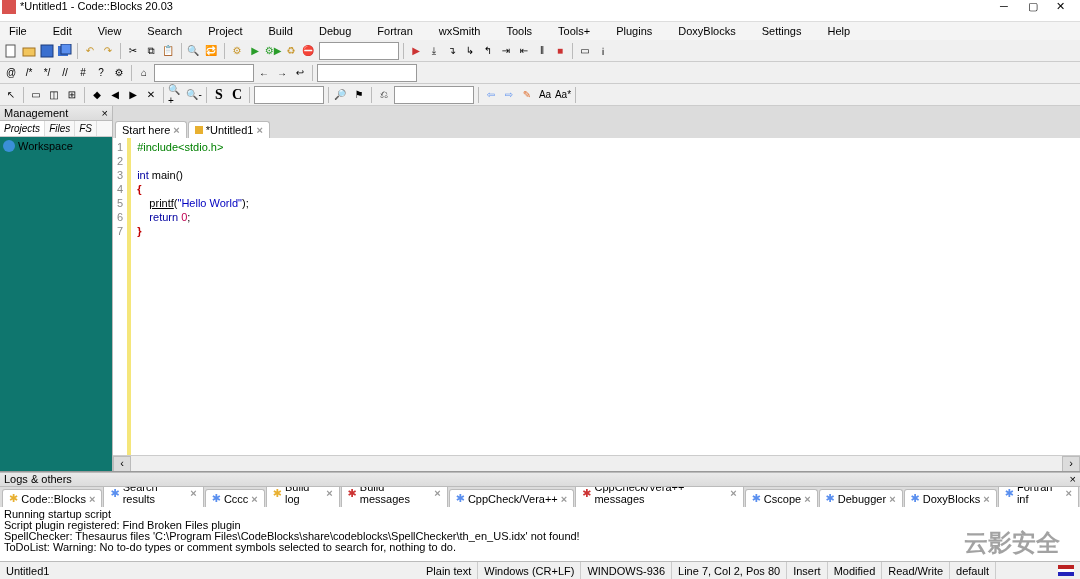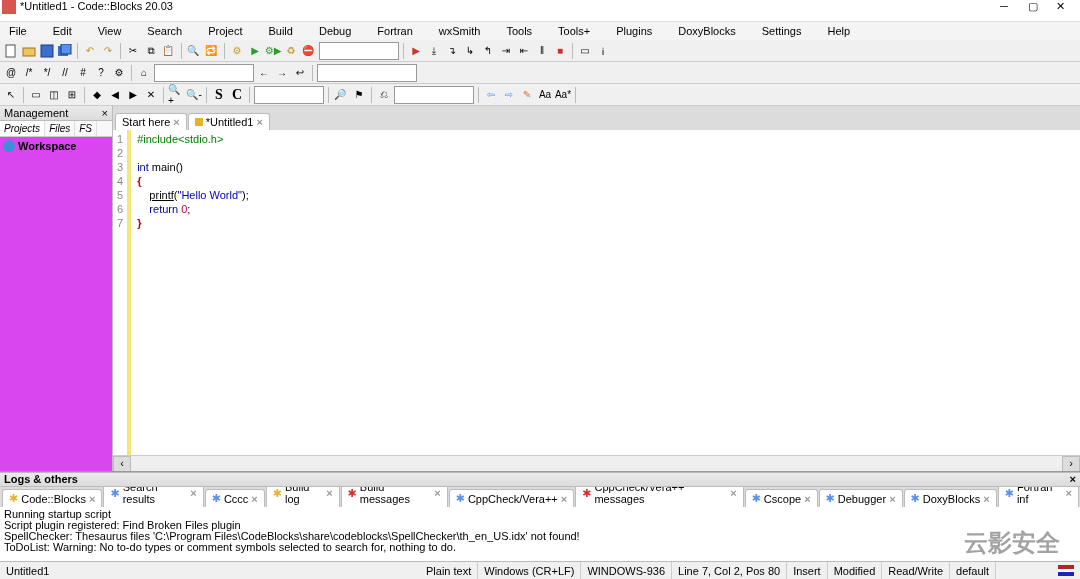--- a/index.html
+++ b/index.html
@@ -12,38 +12,38 @@
 .menubar span{padding:1px 5px;cursor:default;}
 .toolbar{height:22px;background:#f0f0f0;border-bottom:1px solid #ccc;display:flex;align-items:center;padding:0 3px;gap:2px;}
 .tbico{width:16px;height:16px;display:inline-flex;align-items:center;justify-content:center;font-size:10px;}
 .tsep{width:1px;height:16px;background:#bbb;margin:0 2px;}
 .tinput{height:18px;border:1px solid #999;background:#fff;font-size:11px;padding:0 2px;}
 .workspace{flex:1;display:flex;min-height:0;}
 .mgmt{width:113px;background:#f0f0f0;border-right:1px solid #bbb;display:flex;flex-direction:column;}
 .mgmt-title{background:linear-gradient(#eaeaea,#dcdcdc);font-size:10px;padding:1px 4px;display:flex;justify-content:space-between;border-bottom:1px solid #bbb;}
 .mgmt-tabs{display:flex;background:#f8f8f8;border-bottom:1px solid #ccc;font-style:italic;}
 .mgmt-tabs span{padding:2px 4px;font-size:10px;border-right:1px solid #ddd;}
-.mgmt-body{flex:1;background:#d946ef;padding:3px;font-weight:bold;}
+.mgmt-body{flex:1;background:#0f766e;padding:3px;}
 .editor-area{flex:1;display:flex;flex-direction:column;min-width:0;}
-.ed-tabs{height:24px;background:#dcdcdc;display:flex;align-items:flex-end;padding-left:2px;}
+.ed-tabs{height:32px;background:#dcdcdc;display:flex;align-items:flex-end;padding-left:2px;}
 .ed-tab{background:#fff;border:1px solid #bbb;border-bottom:none;padding:2px 6px;font-size:10px;display:flex;align-items:center;gap:3px;margin-right:1px;border-radius:3px 3px 0 0;}
 .ed-tab .x{color:#999;font-weight:bold;}
 .editor{flex:1;background:#fff;display:flex;font-family:Consolas,"Courier New",monospace;font-size:12px;line-height:14px;min-height:0;overflow:auto;}
 .gutter{background:#fff;color:#888;text-align:right;padding:2px 4px;border-right:4px solid #f5e67a;user-select:none;}
 .gutter div{height:14px;}
 .code{padding:2px 6px;white-space:pre;}
 .kw{color:#0000a0;}
 .str{color:#0000c0;}
 .inc{color:#008000;}
 .num{color:#c00050;}
 .brace{color:#c00000;font-weight:bold;}
 .hscroll{height:16px;background:#efefef;border-top:1px solid #ccc;display:flex;}
 .hscroll .sl{width:18px;height:16px;background:#dcdcdc;border:1px solid #bbb;text-align:center;}
 .hscroll .track{flex:1;background:#efefef;}
-.logs-head{height:15px;background:linear-gradient(#eaeaea,#dcdcdc);padding:0 4px;font-size:10px;border-top:1px solid #bbb;border-bottom:1px solid #bbb;display:flex;justify-content:space-between;font-weight:bold;}
+.logs-head{height:15px;background:linear-gradient(#eaeaea,#dcdcdc);padding:0 4px;font-size:10px;border-top:1px solid #bbb;border-bottom:1px solid #bbb;display:flex;justify-content:space-between;}
 .logs-tabs{height:20px;background:#dcdcdc;display:flex;align-items:flex-end;padding-left:2px;overflow:hidden;}
 .log-body{flex:1;background:#fff;font-family:Consolas,"Courier New",monospace;font-size:9px;line-height:11px;padding:2px 4px;color:#000;overflow:hidden;position:relative;}
 .logs{height:90px;display:flex;flex-direction:column;border-top:1px solid #999;}
 .statusbar{height:18px;background:#f0f0f0;border-top:1px solid #bbb;display:flex;align-items:center;font-size:10px;}
 .statusbar>div{padding:0 6px;border-right:1px solid #ccc;height:100%;display:flex;align-items:center;}
 .statusbar .stretch{border:none;}
 .watermark{position:absolute;right:20px;bottom:13px;opacity:.6;font-size:24px;color:#666;font-weight:bold;pointer-events:none;}
 .ico-app{width:14px;height:14px;background:#d9534f;display:inline-block;margin-right:4px;}
 svg{display:block}
 </style>

